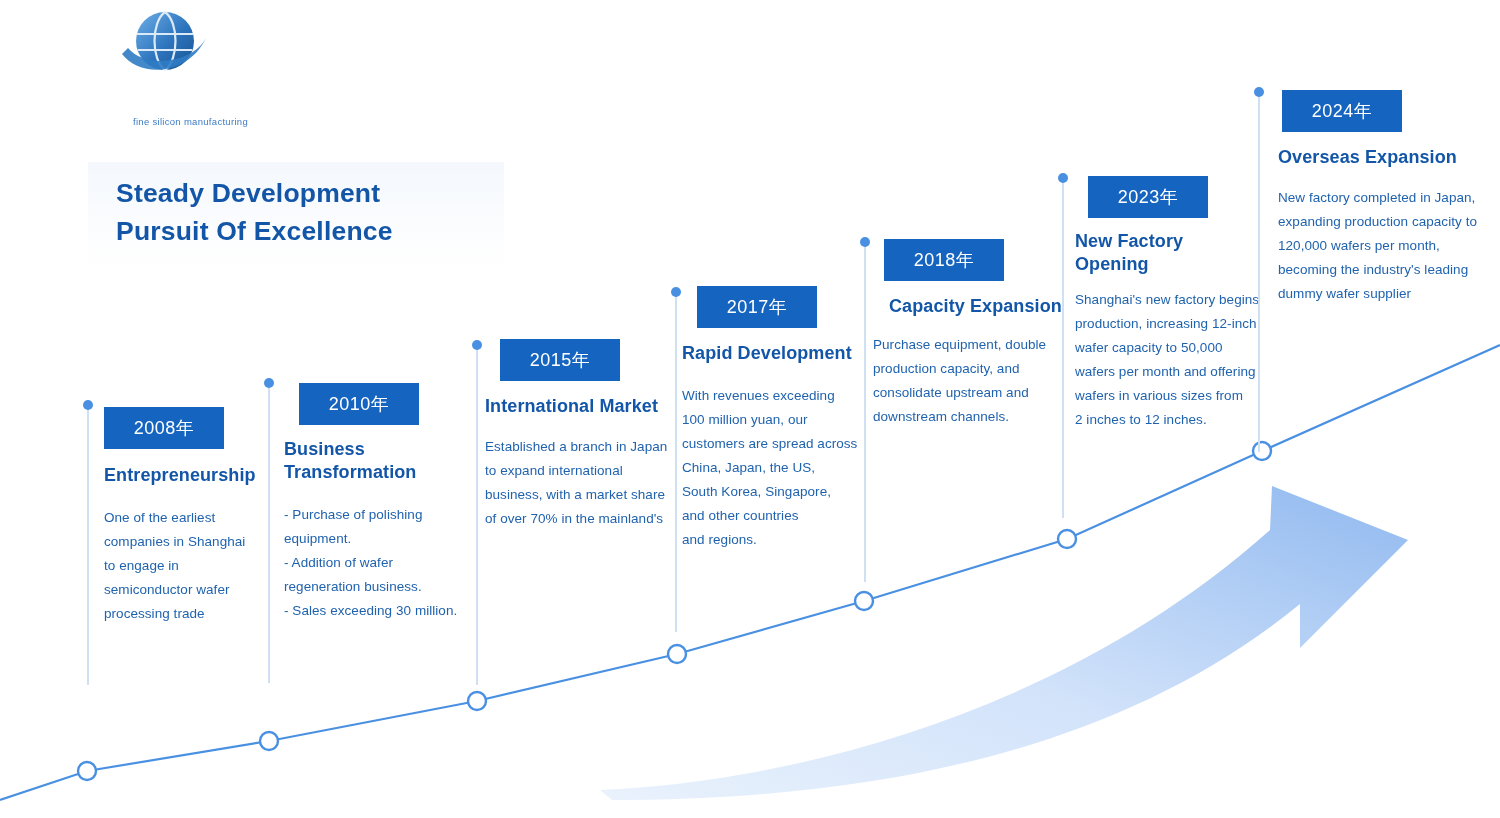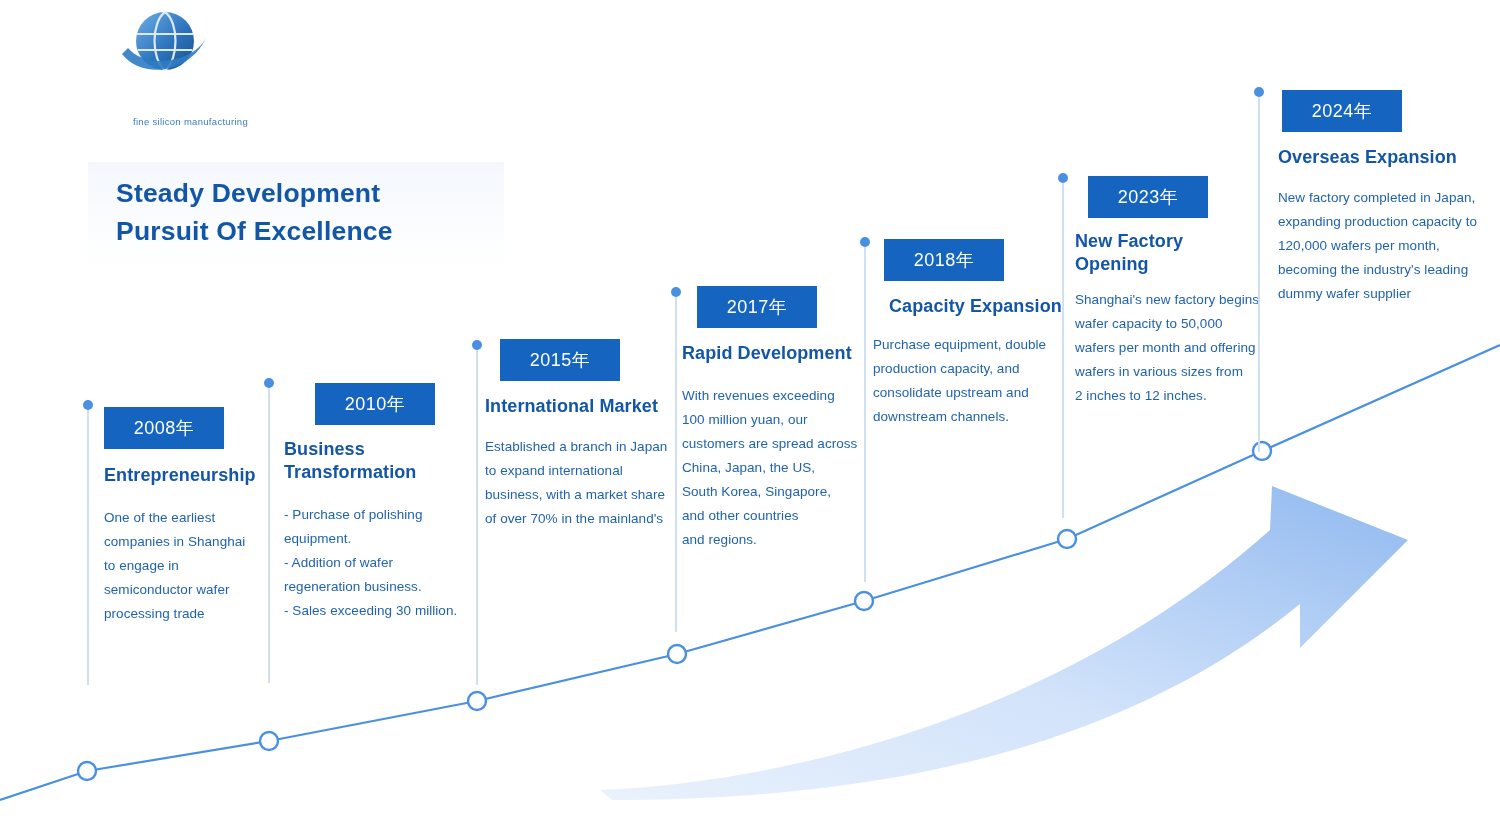--- a/index.html
+++ b/index.html
@@ -202,21 +202,21 @@
     <span class="bline">to engage in</span>
     <span class="bline">semiconductor wafer</span>
     <span class="bline">processing trade</span>
   </div>
 </div>
 
 <div class="milestone" style="left:299px; top:383px; width:200px;">
   <div class="stem" style="left:-31px; top:0px; height:300px;">
     <div class="stem-dot"></div>
   </div>
-  <div class="year-badge" style="left:16px; top:0px;">2010年</div>
+  <div class="year-badge" style="left:0px; top:0px;">2010年</div>
   <div class="title" style="left:-15px; top:55px; width:165px;">Business Transformation</div>
   <div class="body" style="left:-15px; top:120px; width:210px;">
     <span class="bline">- Purchase of polishing</span>
     <span class="bline">equipment.</span>
     <span class="bline">- Addition of wafer</span>
     <span class="bline">regeneration business.</span>
     <span class="bline">- Sales exceeding 30 million.</span>
   </div>
 </div>
 
@@ -268,20 +268,21 @@
 <div class="milestone" style="left:1088px; top:176px; width:230px;">
   <div class="stem" style="left:-26px; top:2px; height:340px;">
     <div class="stem-dot"></div>
   </div>
   <div class="year-badge" style="left:0px; top:0px;">2023年</div>
   <div class="title" style="left:-13px; top:54px; width:150px;">
     <span>New Factory Opening</span>
   </div>
   <div class="body" style="left:-13px; top:112px; width:240px;">
     <span class="bline">Shanghai's new factory begins</span>
+    <span class="bline">production, increasing 12-inch</span>
     <span class="bline">wafer capacity to 50,000</span>
     <span class="bline">wafers per month and offering</span>
     <span class="bline">wafers in various sizes from</span>
     <span class="bline">2 inches to 12 inches.</span>
   </div>
 </div>
 
 <div class="milestone" style="left:1282px; top:90px; width:230px;">
   <div class="stem" style="left:-24px; top:2px; height:360px;">
     <div class="stem-dot"></div>

